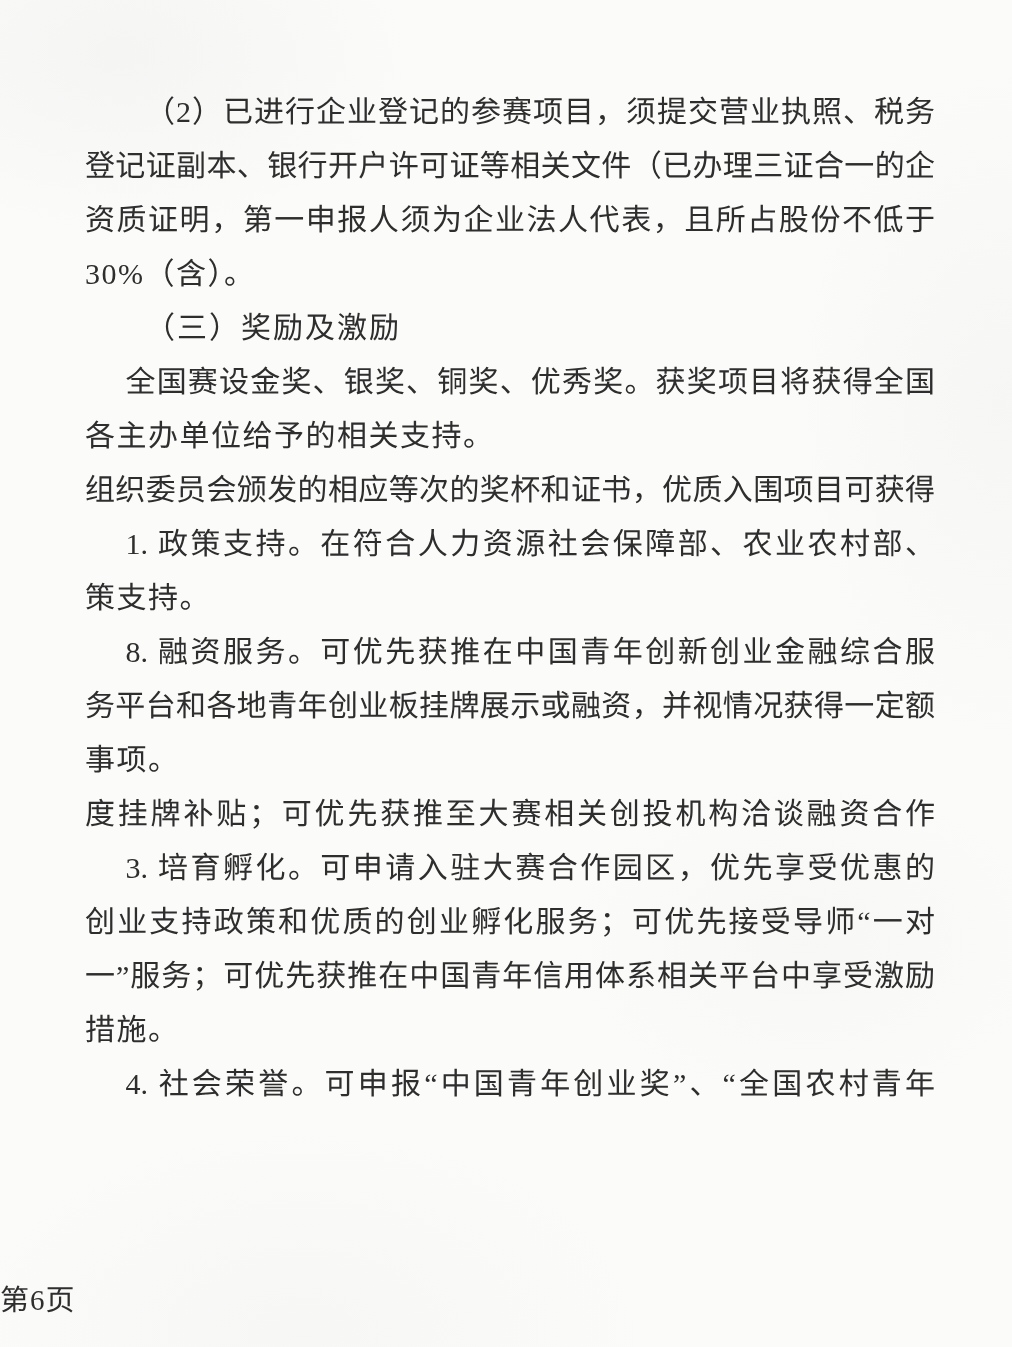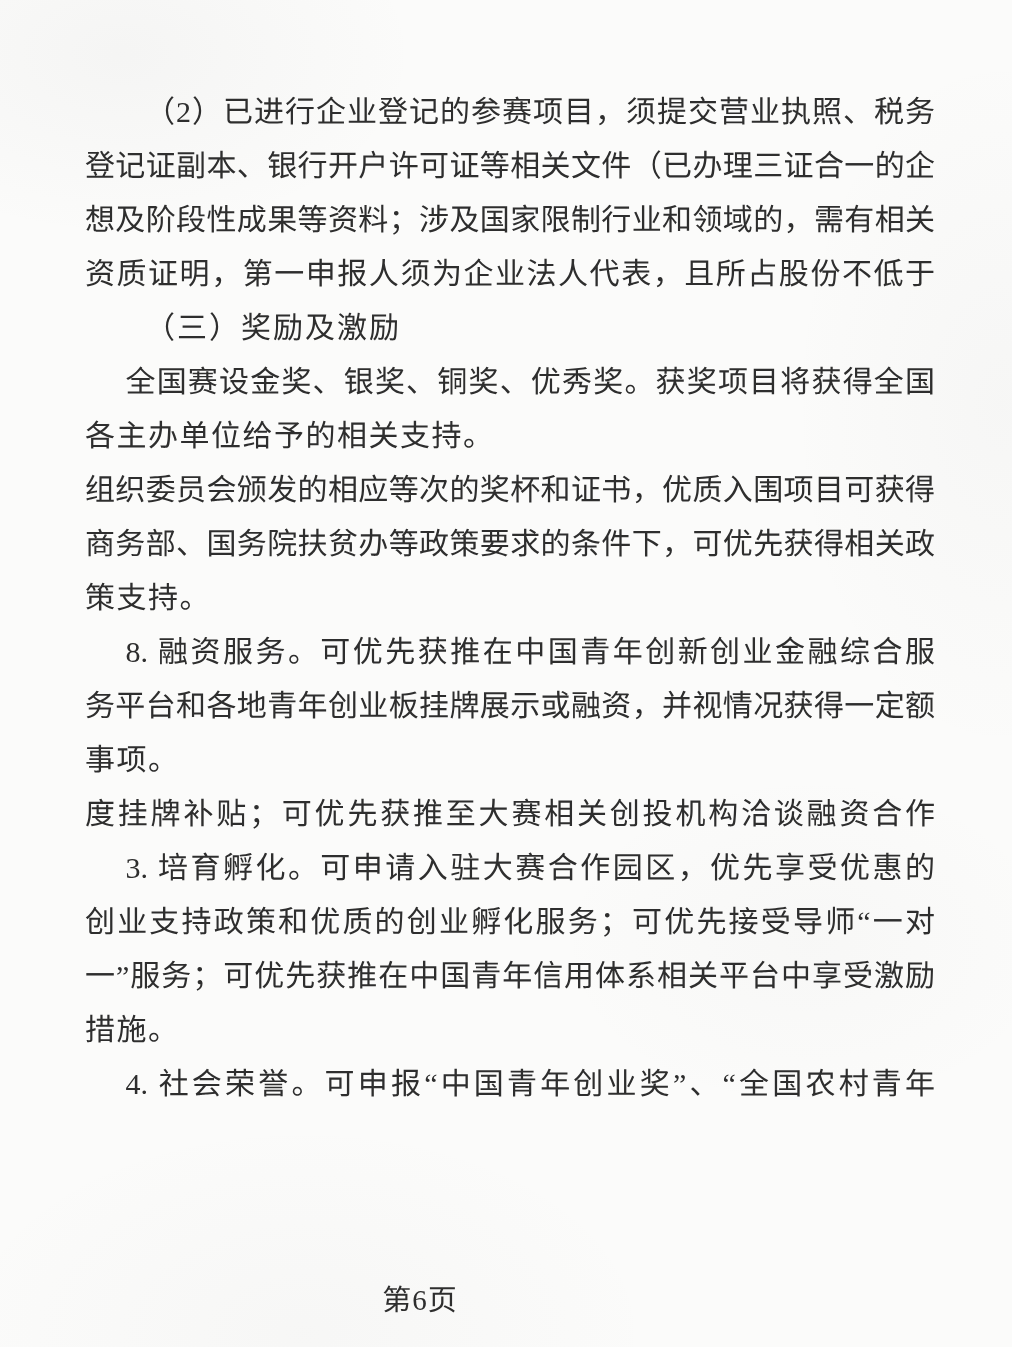--- a/index.html
+++ b/index.html
@@ -54,40 +54,40 @@
     font-weight: 400;
     letter-spacing: 2px;
   }
   .footer-line {
     position: absolute;
     top: 1273px;
     left: 0;
     width: 840px;
     height: 54px;
     line-height: 54px;
-    text-align: center;
+    text-align: left;
     color: #2e2e2e;
     font-size: 29px;
     letter-spacing: 1px;
   }
 </style>
 </head>
 <body>
 
 <div class="page">
   <div class="text-block">
     <div class="line justify indent2">（2）已进行企业登记的参赛项目，须提交营业执照、税务</div>
     <div class="line justify">登记证副本、银行开户许可证等相关文件（已办理三证合一的企</div>
-    <div class="line justify">想及阶段性成果等资料；涉及国家限制行业和领域的，需有相关</div>
     <div class="line justify">资质证明，第一申报人须为企业法人代表，且所占股份不低于</div>
+    <div class="line">30%（含）。</div>
     <div class="line indent2 heading">（三）奖励及激励</div>
     <div class="line justify indent13">全国赛设金奖、银奖、铜奖、优秀奖。获奖项目将获得全国</div>
     <div class="line">各主办单位给予的相关支持。</div>
     <div class="line justify">组织委员会颁发的相应等次的奖杯和证书，优质入围项目可获得</div>
-    <div class="line justify">商务部、国务院扶贫办等政策要求的条件下，可优先获得相关政</div>
+    <div class="line justify indent13">1. 政策支持。在符合人力资源社会保障部、农业农村部、</div>
     <div class="line">策支持。</div>
     <div class="line justify indent13">8. 融资服务。可优先获推在中国青年创新创业金融综合服</div>
     <div class="line justify">务平台和各地青年创业板挂牌展示或融资，并视情况获得一定额</div>
     <div class="line">事项。</div>
     <div class="line justify">度挂牌补贴；可优先获推至大赛相关创投机构洽谈融资合作</div>
     <div class="line justify indent13">3. 培育孵化。可申请入驻大赛合作园区，优先享受优惠的</div>
     <div class="line justify">创业支持政策和优质的创业孵化服务；可优先接受导师“一对</div>
     <div class="line justify">一”服务；可优先获推在中国青年信用体系相关平台中享受激励</div>
     <div class="line">措施。</div>
     <div class="line justify indent13">4. 社会荣誉。可申报“中国青年创业奖”、“全国农村青年</div>

